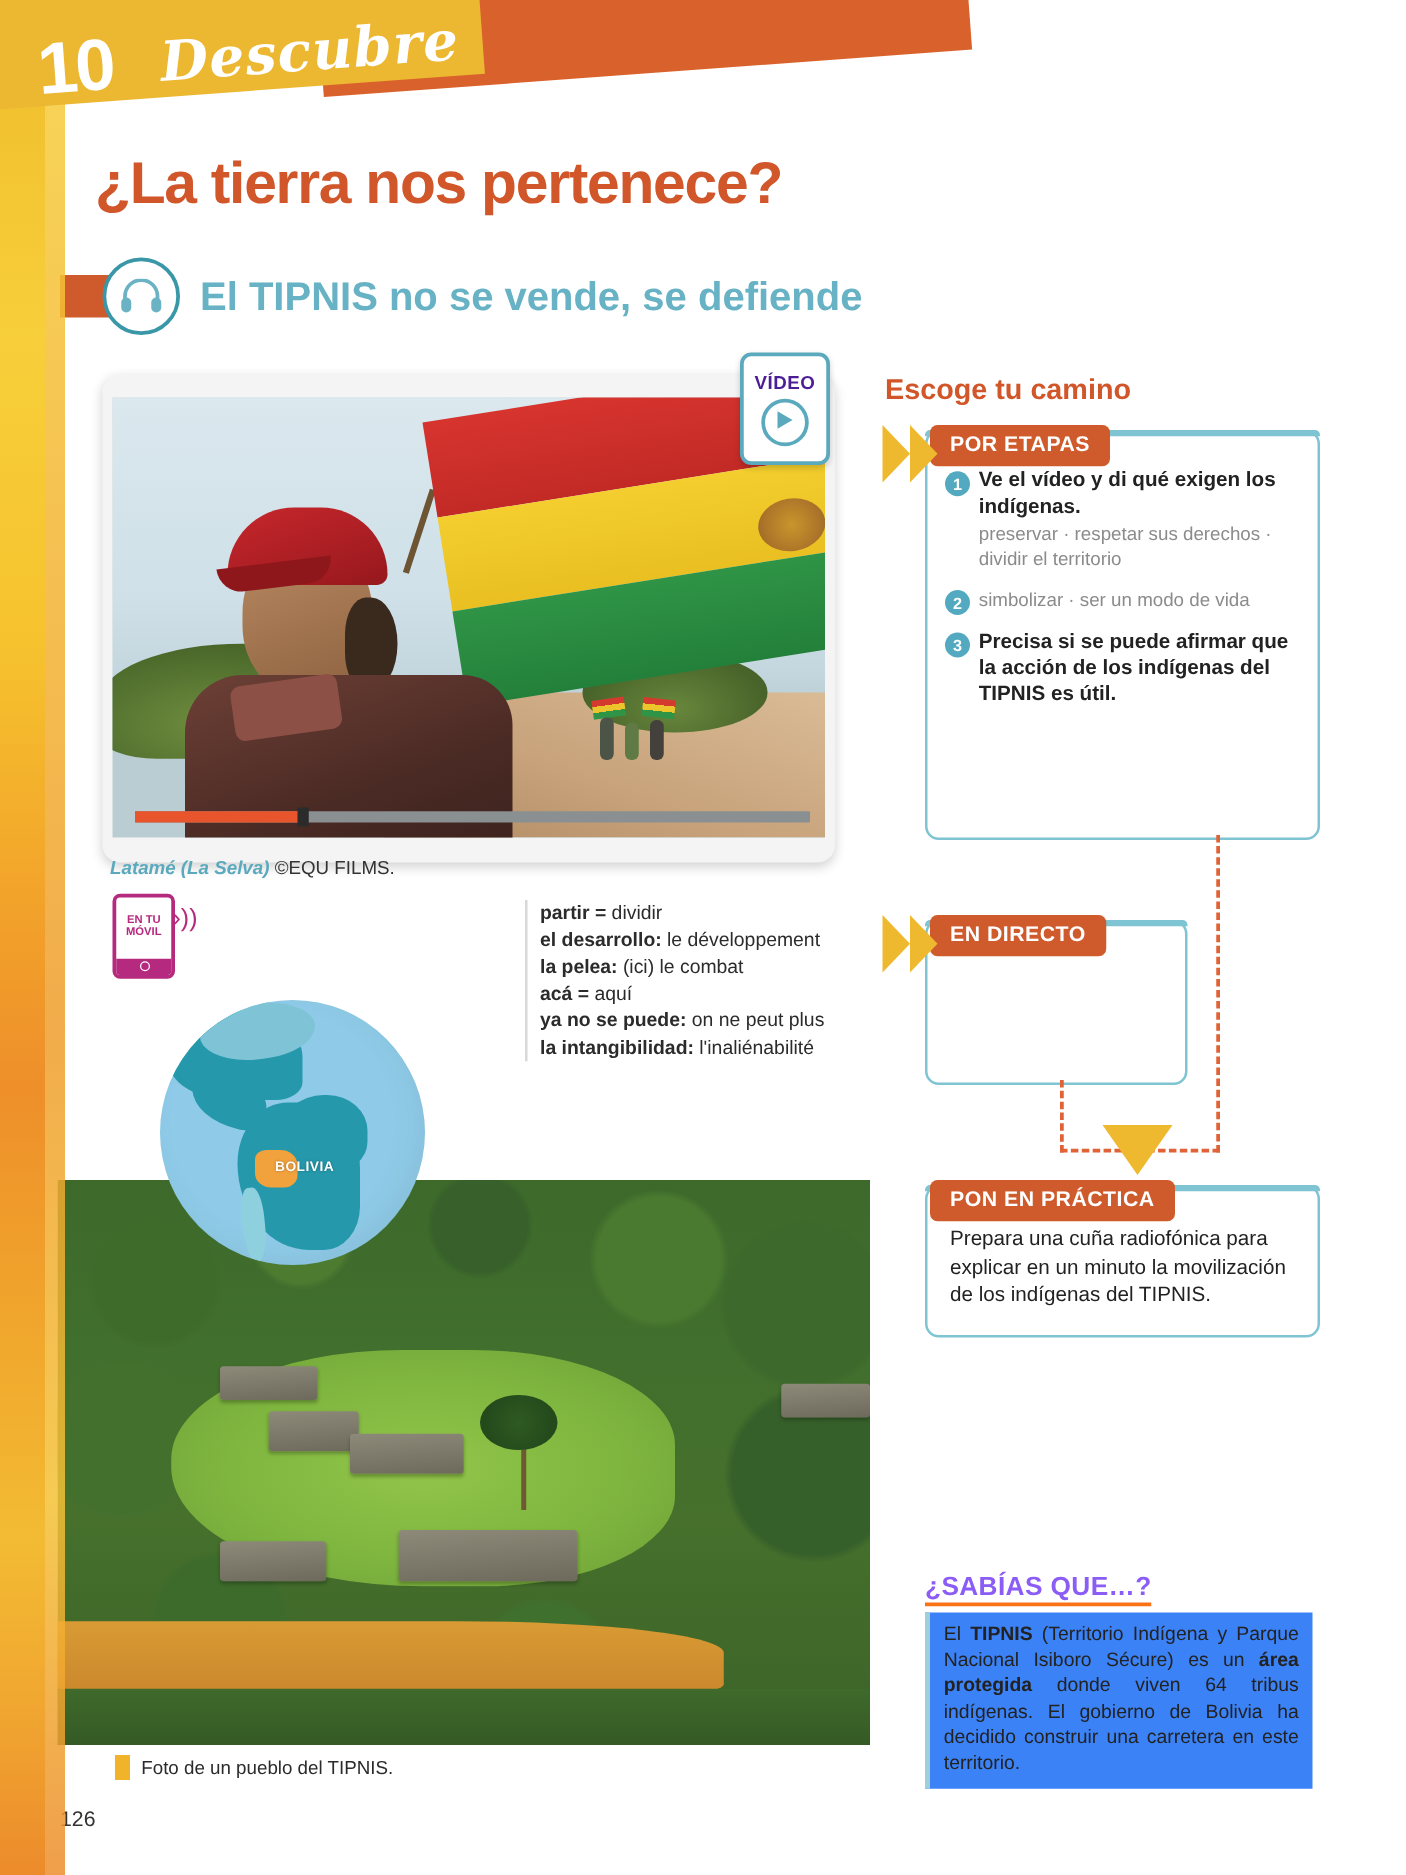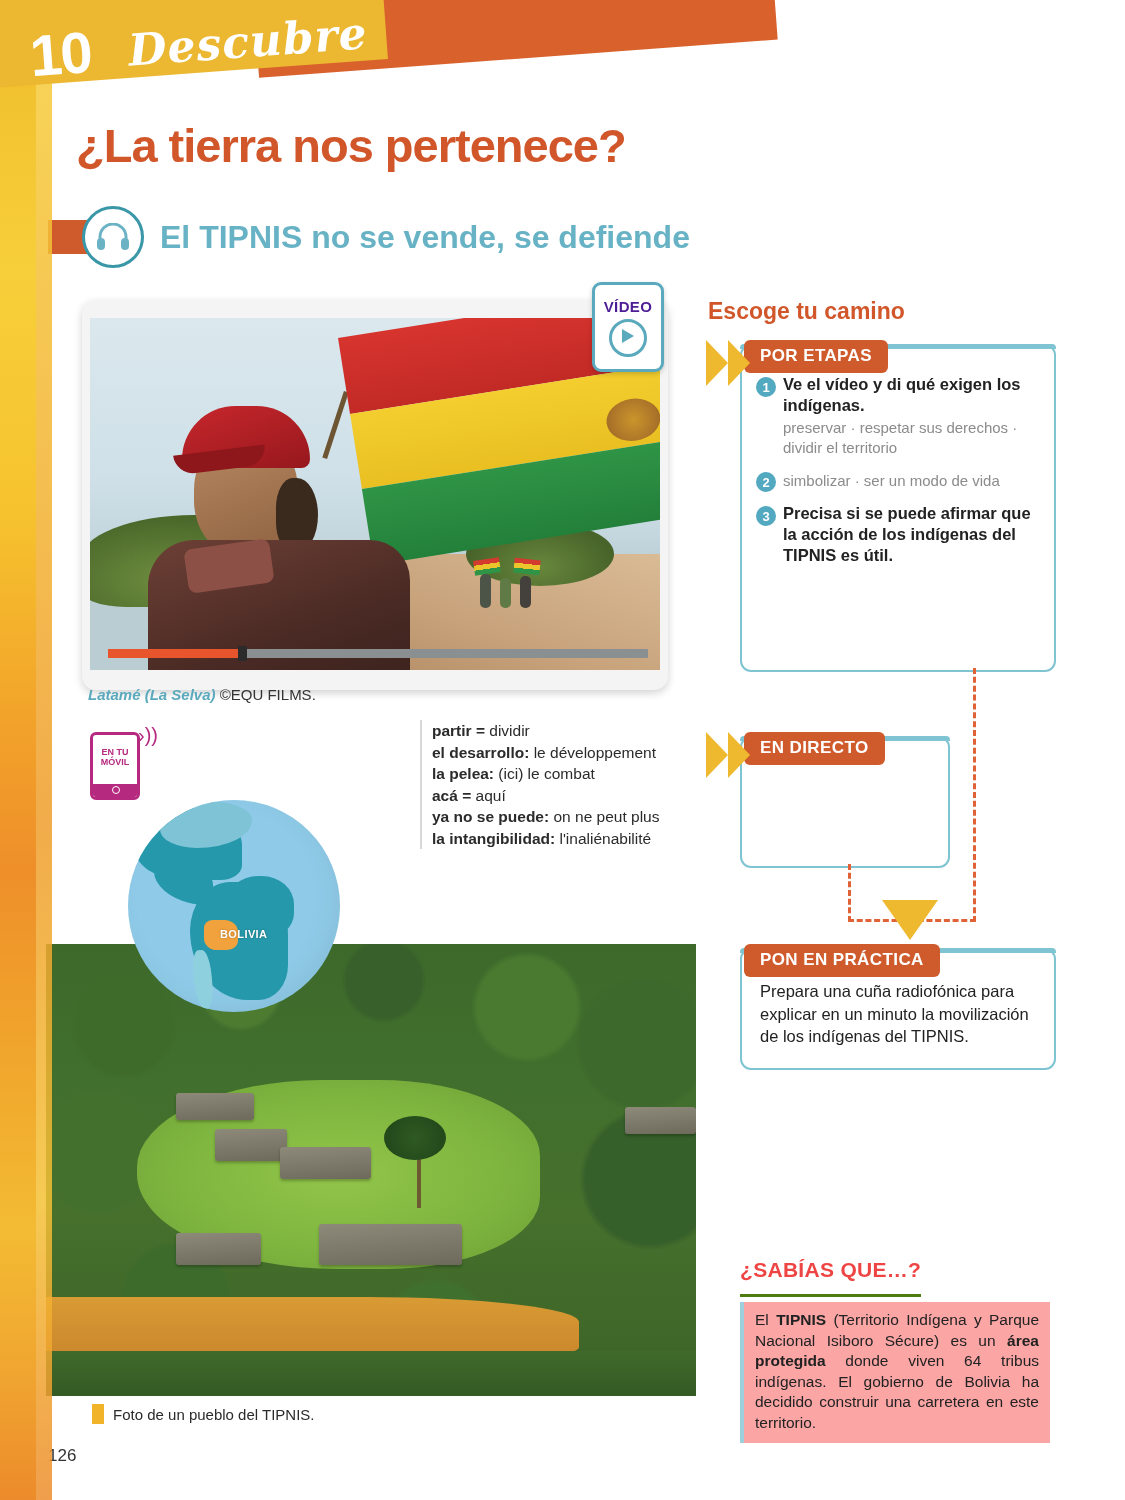--- a/index.html
+++ b/index.html
@@ -89,21 +89,21 @@
   .vbadge{position:absolute;left:592px;top:282px;width:66px;height:84px;background:#fff;
      border:3px solid #5aa9bd;border-radius:9px;z-index:9;
      display:flex;flex-direction:column;align-items:center;justify-content:center;gap:4px;
      box-shadow:0 2px 5px rgba(0,0,0,.18);}
   .vbadge .lbl{font-size:15px;font-weight:bold;color:#4c1d95;letter-spacing:.4px;}
   .pl{width:32px;height:32px;border-radius:50%;border:3px solid #5aa9bd;position:relative;}
   .pl:after{content:"";position:absolute;left:10px;top:7px;border-left:12px solid #5aa9bd;
      border-top:7px solid transparent;border-bottom:7px solid transparent;}
 
   
-  .movil{position:absolute;left:90px;top:732px;width:44px;height:62px;border:3px solid #b5297e;
+  .movil{position:absolute;left:90px;top:715px;width:44px;height:62px;border:3px solid #b5297e;
      border-radius:6px;background:#fff;}
   .movil .mt{position:absolute;left:0;right:0;top:12px;text-align:center;font-size:9px;
      font-weight:bold;color:#b5297e;line-height:10px;}
   .movil .mb{position:absolute;left:0;right:0;bottom:0;height:13px;background:#b5297e;
      border-radius:0 0 3px 3px;}
   .movil .mdot{position:absolute;left:50%;bottom:3px;margin-left:-3px;width:6px;height:6px;
      border:1px solid #fff;border-radius:50%;}
   .waves{position:absolute;left:138px;top:724px;width:22px;height:24px;color:#b5297e;font-size:20px;}
 
   
@@ -190,23 +190,23 @@
   
   .dash{position:absolute;border-color:#e06236;z-index:1;}
   #d-v1{left:973px;top:668px;width:0;height:254px;border-left:3px dashed #e06236;}
   #d-h1{left:848px;top:919px;width:128px;height:0;border-top:3px dashed #e06236;}
   #d-v2{left:848px;top:864px;width:0;height:58px;border-left:3px dashed #e06236;}
   .dnarrow{position:absolute;left:882px;top:900px;width:0;height:0;z-index:5;
      border-left:28px solid transparent;border-right:28px solid transparent;border-top:40px solid #efb92f;}
 
   
   .sabias{position:absolute;left:740px;top:1258px;width:310px;}
-  .sab-h{font-size:21px;font-weight:bold;color:#ef4444;letter-spacing:.3px;
-     border-bottom:3px solid #4d7c0f;padding-bottom:12px;display:inline-block;}
-  .sab-b{margin-top:5px;background:#fca5a5;border-left:4px solid #9ecfdd;padding:8px 11px 10px;
+  .sab-h{font-size:21px;font-weight:bold;color:#8b5cf6;letter-spacing:.3px;
+     border-bottom:3px solid #f97316;padding-bottom:0;display:inline-block;}
+  .sab-b{margin-top:5px;background:#3b82f6;border-left:4px solid #9ecfdd;padding:8px 11px 10px;
      font-size:15.5px;line-height:20.5px;color:#222;text-align:justify;}
   .sab-b b{font-weight:bold;}
 </style>
 </head>
 <body>
 
 <div class="spine"></div>
 <div class="spine-shade"></div>
 
 <div class="banner-orange"></div>

